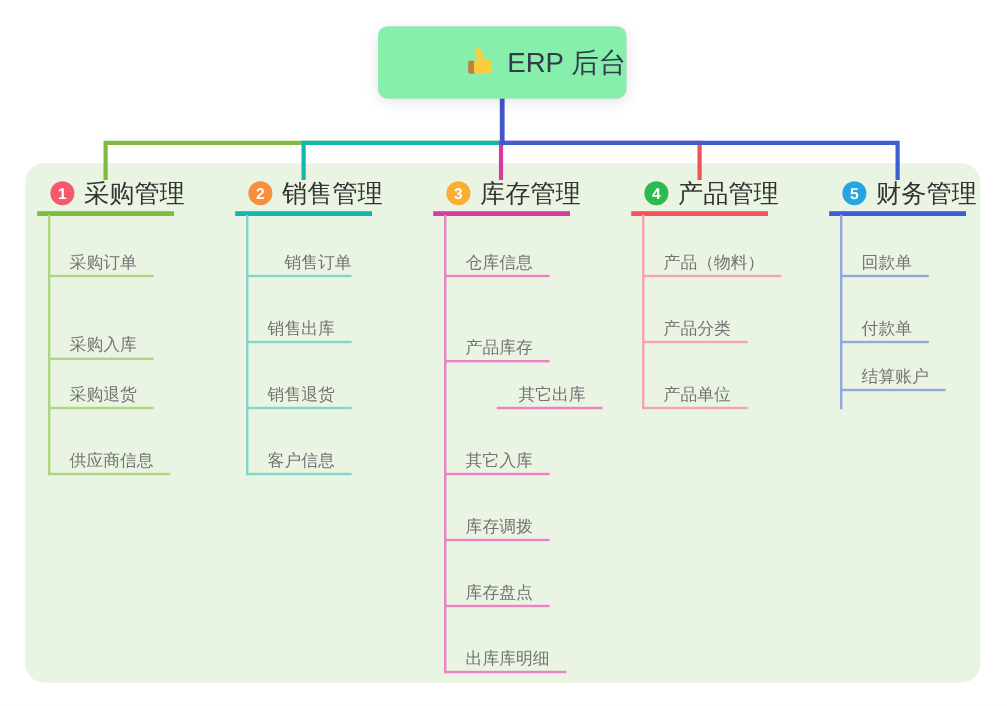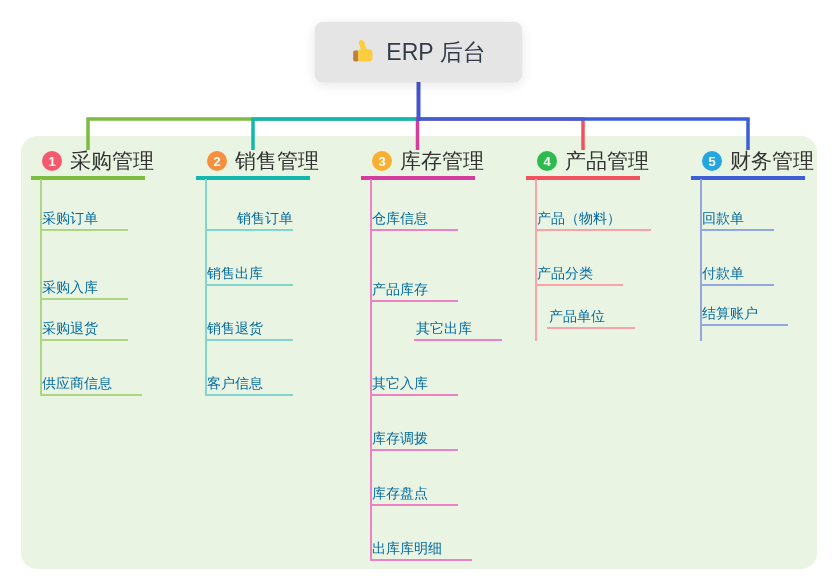--- a/index.html
+++ b/index.html
@@ -6,40 +6,40 @@
   body{font-family:"Liberation Sans","DejaVu Sans",sans-serif;}
   .canvas{position:relative;width:839px;height:588px;background:#ffffff;overflow:hidden;}
 
   .panel{position:absolute;left:21px;top:136px;width:796px;height:433px;
          border-radius:16px;}
 
   #connector-svg{position:absolute;left:0;top:0;width:839px;height:588px;
          pointer-events:none;}
 
   .root-card{position:absolute;left:315px;top:22px;width:207px;height:60px;
-         background:#e5e5e5;border-radius:8px;
+         background:#86efac;border-radius:8px;
          box-shadow:0 3px 12px rgba(0,0,0,0.10), 0 0 1px rgba(0,0,0,0.08);
-         display:flex;align-items:center;justify-content:center;gap:9px;
+         display:flex;align-items:center;justify-content:flex-end;gap:9px;
          font-size:23px;color:#333b4a;}
   .root-card .thumb{display:inline-flex;width:26px;height:26px;}
 
   .branch{position:absolute;top:150px;width:114px;}
   .topic{position:relative;height:22px;display:flex;align-items:center;
          padding-left:11px;gap:8px;cursor:default;}
   .badge{width:20px;height:20px;border-radius:50%;color:#ffffff;
          font-size:13px;font-weight:bold;display:inline-flex;
          align-items:center;justify-content:center;flex:0 0 20px;}
   .topic-label{font-size:21px;color:#333333;white-space:nowrap;}
   .topic-underline{position:absolute;left:0;top:26px;width:114px;height:3.5px;}
 
   .spine{position:absolute;left:9px;top:29px;width:2px;}
 
   .child{position:absolute;left:9px;padding-bottom:1px;}
-  .child-label{display:block;padding-left:2px;font-size:14px;line-height:20px;
-         color:#0369a1;white-space:nowrap;}
+  .child-label{display:block;padding-left:18px;font-size:14px;line-height:20px;
+         color:#737373;white-space:nowrap;}
 </style>
 </head>
 <body>
 
 <div class="canvas">
 
   <div class="panel" id="panel" style="background: rgb(233, 245, 226);"></div>
 
   <svg id="connector-svg">
       <path d="M88 150 L88 119 L418.5 119" stroke="#7dbb41" stroke-width="3.5" fill="none"></path>
@@ -137,21 +137,21 @@
           <span class="topic-label">产品管理</span>
           <div class="topic-underline" style="background: rgb(244, 81, 94);"></div>
         </div>
         <div class="spine" style="background: rgb(248, 162, 169); height: 162px;"></div>
         <div class="child" style="top: 58px; width: 116px; border-bottom: 2px solid rgb(248, 162, 169);">
           <span class="child-label">产品（物料）</span>
         </div>
         <div class="child" style="top: 113px; width: 88px; border-bottom: 2px solid rgb(248, 162, 169);">
           <span class="child-label">产品分类</span>
         </div>
-        <div class="child" style="top: 156px; width: 88px; border-bottom: 2px solid rgb(248, 162, 169); margin-left: 12px;">
+        <div class="child" style="top: 168px; width: 88px; border-bottom: 2px solid rgb(248, 162, 169);">
           <span class="child-label">产品单位</span>
         </div>
       </div>
       <div class="branch" style="left: 691px;">
         <div class="topic">
           <span class="badge" style="background: rgb(38, 166, 224);">5</span>
           <span class="topic-label">财务管理</span>
           <div class="topic-underline" style="background: rgb(61, 94, 213);"></div>
         </div>
         <div class="spine" style="background: rgb(147, 168, 223); height: 162px;"></div>

